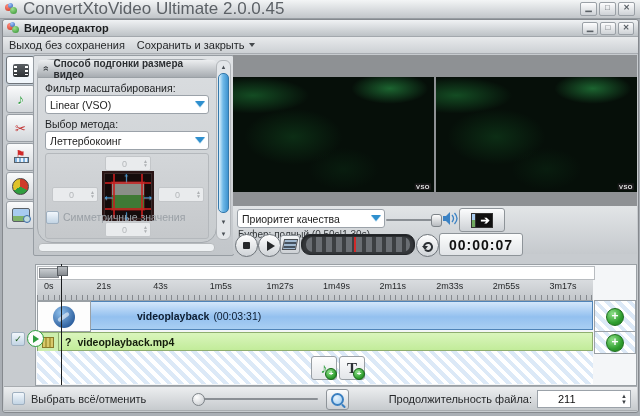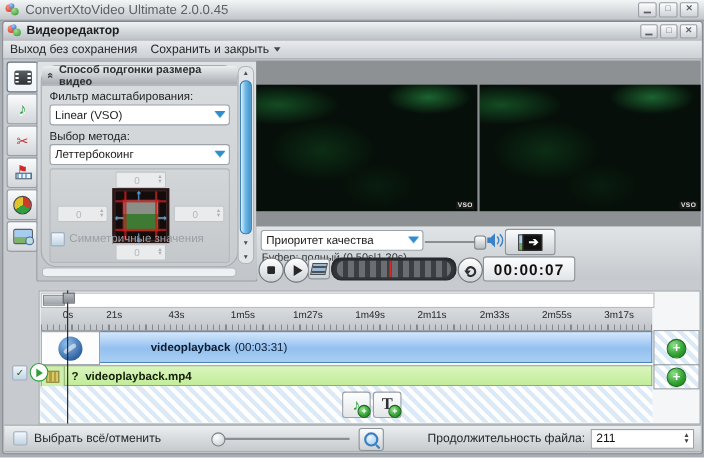--- a/index.html
+++ b/index.html
@@ -3,21 +3,21 @@
 <meta charset="utf-8">
 <style>
   html,body{margin:0;padding:0}
   .screen{position:relative;width:640px;height:416px;background:#a9aeb4;
     font-family:"Liberation Sans",sans-serif;overflow:hidden;user-select:none}
 
   
   .otitle{position:absolute;left:0;top:0;right:0;height:18px;
     background:linear-gradient(#f3f5f6,#c2c6ca);border-bottom:1px solid #979da2;
     display:flex;align-items:center;padding:0 5px;gap:5px}
-  .otitle .t{font-size:12px;color:#5c6166}
+  .otitle .t{font-size:17px;color:#5c6166}
   .appico{width:13px;height:12px;position:relative}
   .appico i{position:absolute;border-radius:50%}
   .appico .r{width:7px;height:7px;background:radial-gradient(circle at 35% 30%,#ff8a7a,#c23420);left:0;top:1px}
   .appico .g{width:7px;height:7px;background:radial-gradient(circle at 35% 30%,#9fe08f,#2f8f2f);left:5px;top:4px}
   .appico .b{width:5px;height:5px;background:radial-gradient(circle at 35% 30%,#9fc6ff,#2f5faf);left:3px;top:0}
   .winbtns{margin-left:auto;display:flex;gap:2px}
   .wbtn{width:15px;height:12px;border:1px solid #9aa0a6;border-radius:2px;
     background:linear-gradient(#fdfdfe,#ced2d6);font-size:8px;line-height:10px;
     text-align:center;color:#5a6066;font-weight:bold}
 
@@ -205,21 +205,21 @@
     background:radial-gradient(circle at 35% 30%,#ffffff,#c2c6ca);border:1px solid #7e8489}
   .magbtn{position:absolute;left:322px;top:2px;width:21px;height:19px;border:1px solid #8e9499;border-radius:3px;
     background:linear-gradient(#fbfcfd,#ccd0d4);display:flex;align-items:center;justify-content:center}
   .maglass{position:relative;width:9px;height:9px;border:2px solid #3a7fc0;border-radius:50%;
     background:radial-gradient(circle at 35% 30%,#e8f4fd,#9fcCF0)}
   .maglass:after{content:"";position:absolute;right:-4px;bottom:-3px;width:5px;height:2px;background:#3a7fc0;
     transform:rotate(45deg);border-radius:1px}
   .durwrap{position:absolute;right:6px;top:3px;display:flex;align-items:center;gap:5px}
   .durlbl{font-size:11px;color:#26282a}
   .durspin{width:92px;height:16px;background:#fff;border:1px solid #9ba2a9;display:flex;align-items:center}
-  .durspin .v{flex:1;padding-left:4px;font-size:11px;color:#111}
+  .durspin .v{flex:1;padding-left:20px;font-size:11px;color:#111}
   .durspin .ud{display:flex;flex-direction:column;font-size:6px;line-height:6px;color:#3c4044;padding-right:3px}
 </style>
 </head>
 <body>
 
 <div class="screen">
 
   <div class="otitle">
     <span class="appico">
         <i class="r"></i>
@@ -400,21 +400,21 @@
         </svg>
       </div>
       <div class="timebox">00:00:07</div>
     </div>
 
     <div class="tl">
       <div class="tstrip">
           <span class="th"></span>
         </div>
       <div class="ruler">
-          <span class="tick" style="left: 20px;">0s</span>
+          <span class="tick" style="left: 7px;">0s</span>
           <span class="tick" style="left: 59.6px;">21s</span>
           <span class="tick" style="left: 116.2px;">43s</span>
           <span class="tick" style="left: 172.8px;">1m5s</span>
           <span class="tick" style="left: 229.4px;">1m27s</span>
           <span class="tick" style="left: 286px;">1m49s</span>
           <span class="tick" style="left: 342.6px;">2m11s</span>
           <span class="tick" style="left: 399.2px;">2m33s</span>
           <span class="tick" style="left: 455.8px;">2m55s</span>
           <span class="tick" style="left: 512.4px;">3m17s</span>
         </div>

